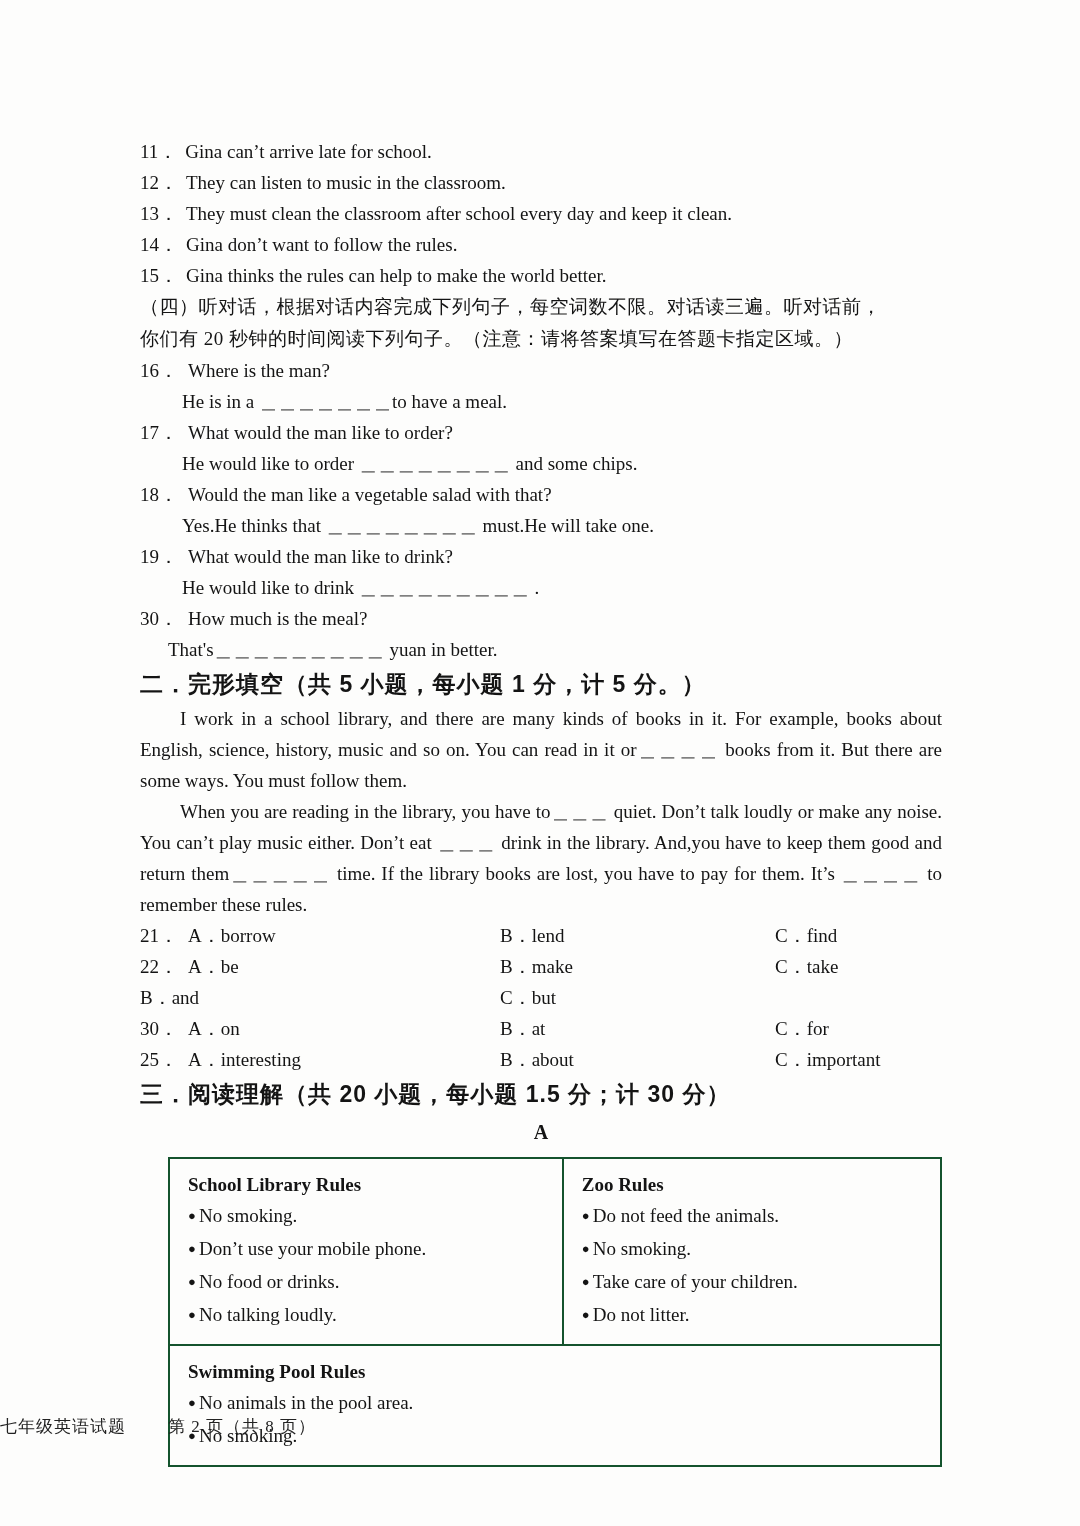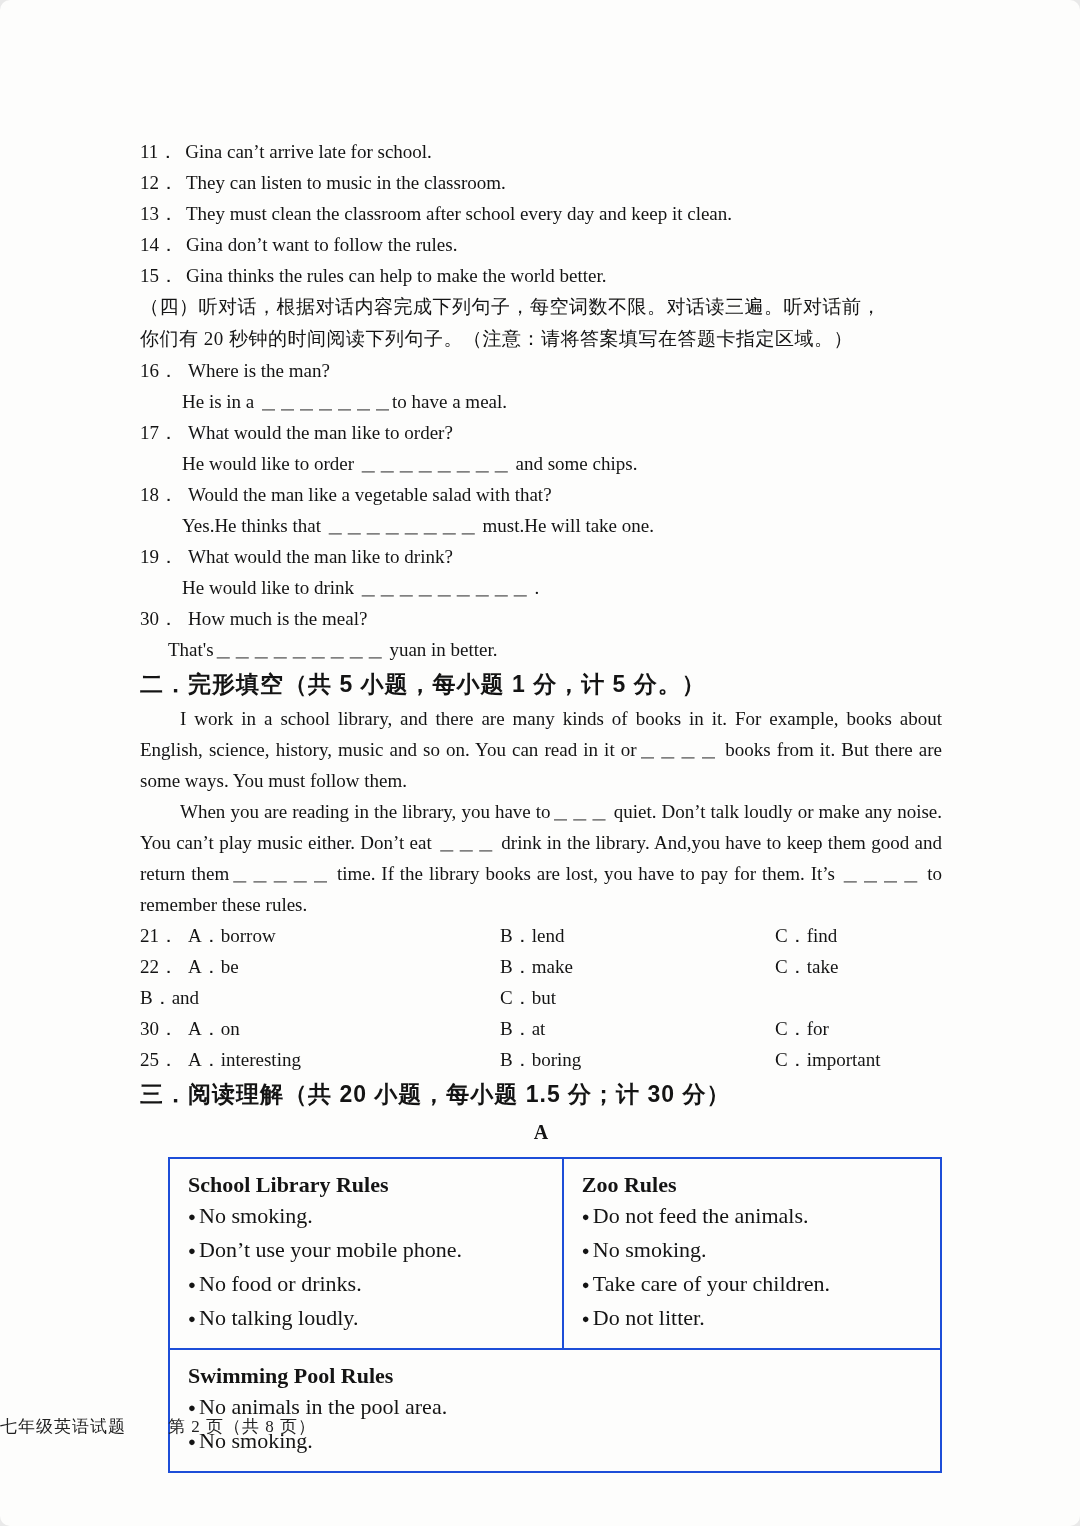--- a/index.html
+++ b/index.html
@@ -9,21 +9,20 @@
     font-family: "Liberation Serif", "DejaVu Serif", serif;
   }
   .page {
     position: relative;
     width: 1080px;
     height: 1526px;
     margin: 0 auto;
     background: #fdfdfc;
     color: #141414;
     overflow: hidden;
-    border-radius: 10px;
   }
   .content {
     padding: 136px 138px 0 140px;
     font-size: 19px;
     line-height: 30px;
   }
 
   
   .stmt { display: flex; line-height: 31px; }
   .stmt .num { flex: 0 0 auto; margin-right: 8px; }
@@ -64,24 +63,24 @@
     line-height: 34px;
     margin-top: 2px;
   }
 
   .rules-table {
     margin: 8px 0 0 28px;
     width: 774px;
     border-collapse: collapse;
   }
   .rules-table td {
-    border: 2px solid #1d4ed8;
+    border: 2px solid #14532d;
     vertical-align: top;
     padding: 10px 14px 12px 18px;
-    font-size: 22px;
+    font-size: 19px;
     line-height: 31px;
   }
   .rules-table .cell-header { font-weight: bold; }
   .rule-item::before { content: "● "; font-size: 13px; position: relative; top: -2px; }
 
   .page-footer {
     position: absolute;
     left: 0;
     bottom: 88px;
     width: 100%;
@@ -188,21 +187,21 @@
         <span>A．on</span>
       </span>
       <span>B．at</span>
       <span>C．for</span>
     </div>
     <div class="opt-row">
       <span class="optA">
         <span class="num">25．</span>
         <span>A．interesting</span>
       </span>
-      <span>B．boring</span>
+      <span>B．about</span>
       <span>C．important</span>
     </div>
 
     <div class="section-heading">三．阅读理解（共 20 小题，每小题 1.5 分；计 30 分）</div>
     <div class="passage-label">A</div>
 
     <table class="rules-table">
       <tbody>
           <tr>
         <td style="width:51%;">

